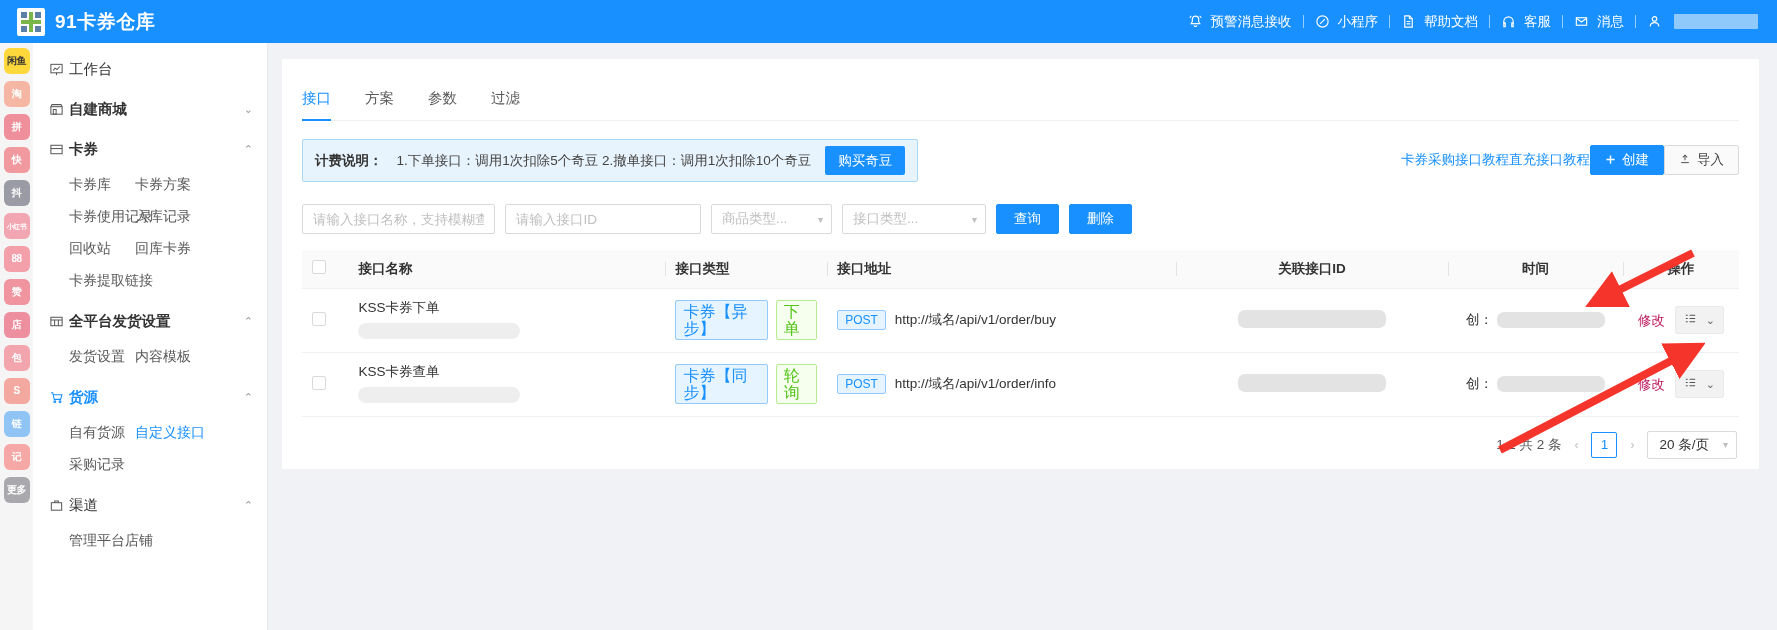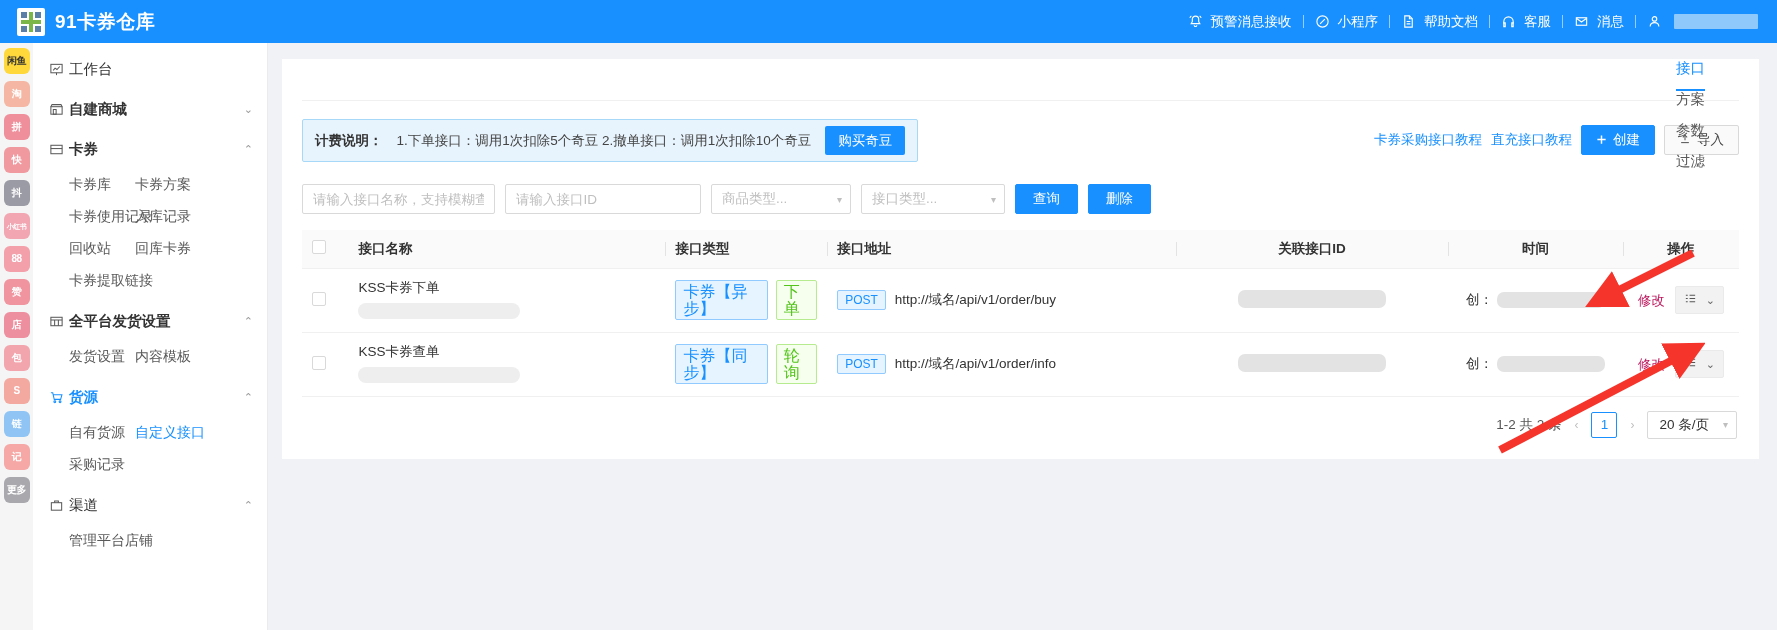--- a/index.html
+++ b/index.html
@@ -80,21 +80,21 @@
   .content {
     position: absolute; left: 268px; top: 43px; width: 1509px; height: 587px;
     background: #f0f2f5; padding: 16px 18px 0 14px; overflow: hidden;
   }
   .card {
     background: #fff; width: 1477px; min-height: 400px; padding: 0 20px 10px 20px;
     position: relative;
   }
 
   
-  .tabs { display: flex; align-items: flex-end; height: 42px; border-bottom: 1px solid #f0f0f0; flex-direction: column; }
+  .tabs { display: flex; align-items: flex-end; height: 62px; border-bottom: 1px solid #f0f0f0; }
   .tab {
     font-size: 14.5px; color: #595959; padding: 0 0 12px 0; margin-right: 34px; cursor: pointer;
     position: relative;
   }
   .tab.active { color: #1890ff; }
   .tab.active::after {
     content: ""; position: absolute; left: 0; right: 0; bottom: -1px; height: 2px; background: #1890ff;
   }
 
   
@@ -103,21 +103,21 @@
     background: #e8f4fd; border: 1px solid #a8d8f8; border-radius: 2px;
     height: 43px; display: flex; align-items: center; padding: 0 12px; gap: 14px;
   }
   .notice b { font-size: 13.5px; color: #333; }
   .notice .ntext { font-size: 13.5px; color: #444; }
   .btn-buy {
     background: #1890ff; color: #fff; border: none; border-radius: 2px;
     height: 29px; padding: 0 13px; font-size: 13.5px; cursor: pointer;
     font-family: inherit;
   }
-  .notice-right { margin-left: auto; display: flex; align-items: center; gap: 9px; padding-top: 6px;}
+  .notice-right { margin-left: auto; display: flex; align-items: center; padding-top: 6px;}
   .tuto-link { color: #1890ff; font-size: 13.5px; cursor: pointer; }
   .btn-primary {
     background: #1890ff; color: #fff; border: 1px solid #1890ff; border-radius: 2px;
     height: 30px; padding: 0 14px; font-size: 13.5px; cursor: pointer; display:inline-flex;
     align-items:center; gap:6px; font-family: inherit;
   }
   .btn-default {
     background: #fafafa; color: #444; border: 1px solid #d9d9d9; border-radius: 2px;
     height: 30px; padding: 0 14px; font-size: 13.5px; cursor: pointer; display:inline-flex;
     align-items:center; gap:6px; font-family: inherit;
@@ -437,21 +437,21 @@
               </svg>
             </span>
             <span>导入</span>
           </button>
         </div>
       </div>
 
       <div class="filters">
         <input class="inp" style="width: 193px;" placeholder="请输入接口名称，支持模糊查询">
         <input class="inp" style="width: 196px;" placeholder="请输入接口ID">
-        <div class="sel-box" style="width:140px">
+        <div class="sel-box" style="width:121px">
           <span>商品类型...</span>
           <span class="arrow">▾</span>
         </div>
         <div class="sel-box" style="width:144px">
           <span>接口类型...</span>
           <span class="arrow">▾</span>
         </div>
         <button class="btn-sm">查询</button>
         <button class="btn-sm">删除</button>
       </div>

